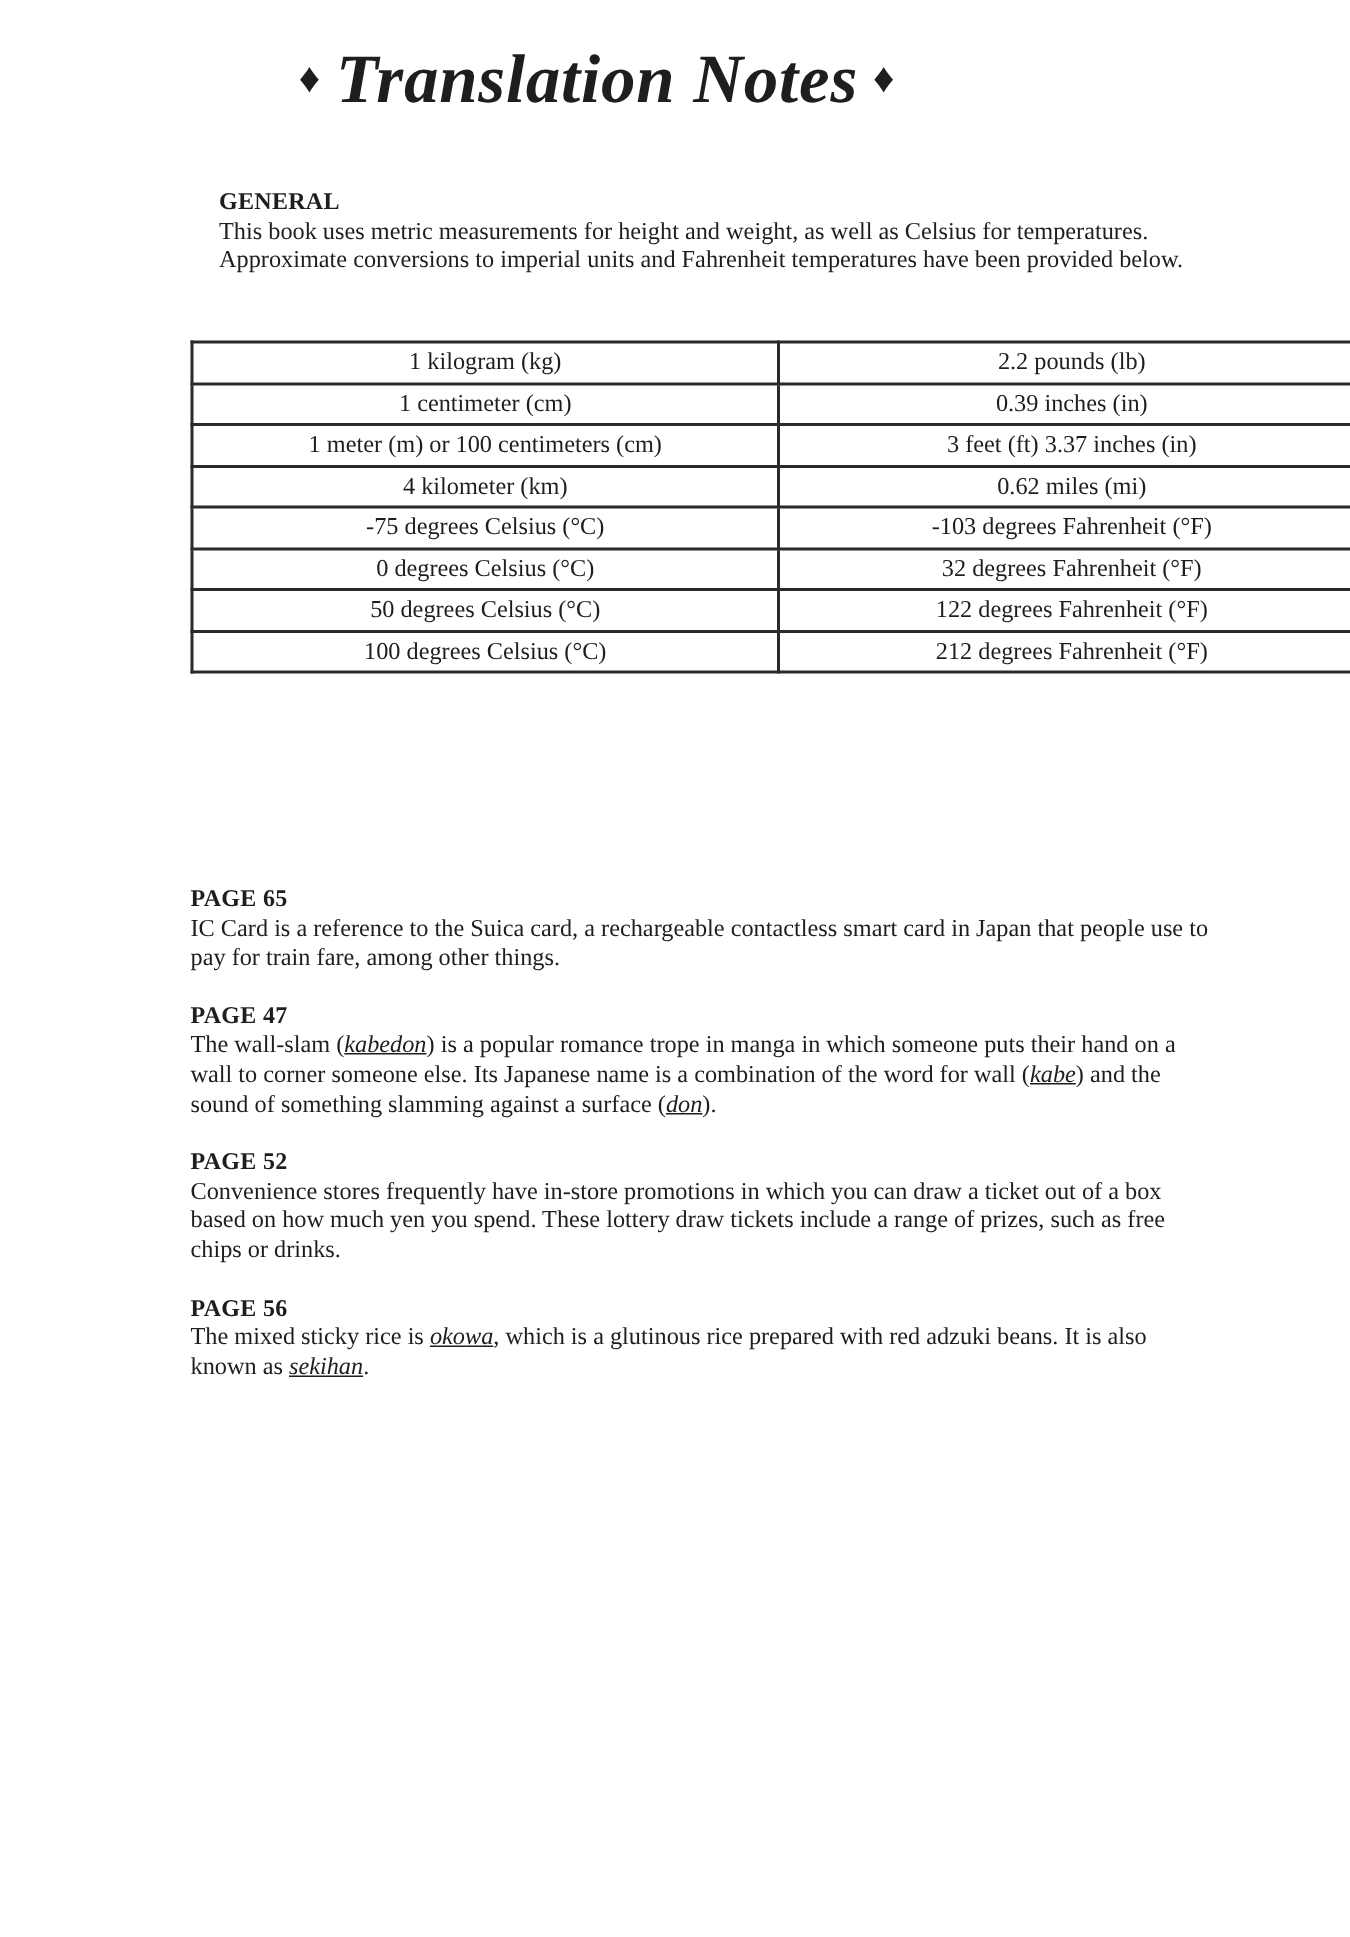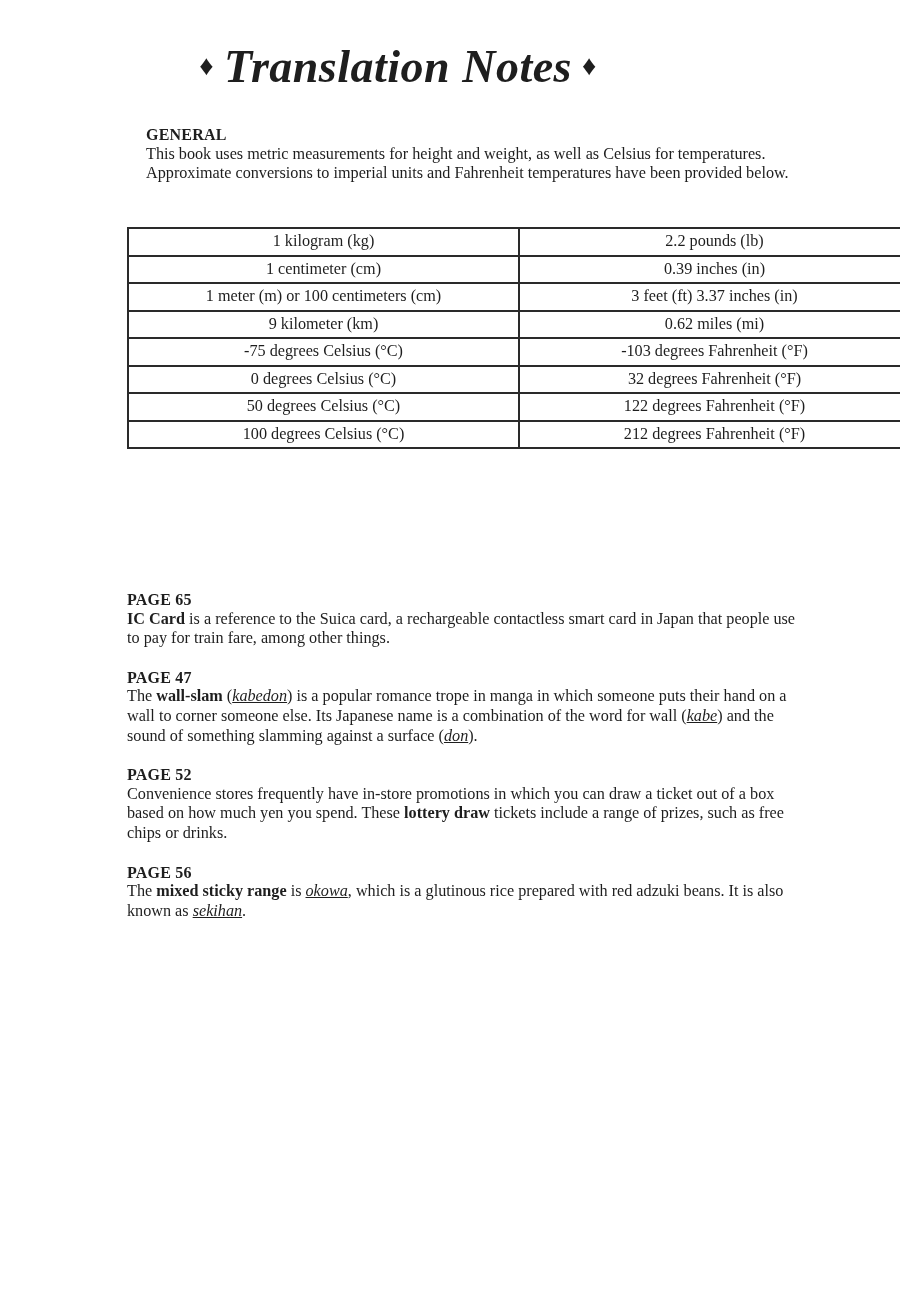--- a/index.html
+++ b/index.html
@@ -6,21 +6,21 @@
   body {
     width: 900px; height: 1291px; position: relative; overflow: hidden;
     font-family: "Liberation Serif", "DejaVu Serif", serif;
     color: #1e1e1e;
   }
   .title {
     position: absolute; top: 28px; left: 0; width: 796px;
     text-align: center;
     font-size: 46px; font-style: italic; font-weight: bold;
     letter-spacing: 0.5px;
-    line-height: 76px;
+    line-height: 50px;
   }
   .title .diamond { font-style: normal; font-size: 28px; vertical-align: 7px; margin: 0 10px; }
   .content {
     position: absolute; left: 127px; top: 125px; width: 680px;
     font-size: 16.2px; line-height: 19.6px; margin-left: 19px;
   }
   .heading { font-weight: bold; font-size: 16px; line-height: 19.6px; letter-spacing: 0.2px; }
   .para { margin: 0; }
   table.conv {
     position: absolute; left: 127px; top: 227px;
@@ -33,21 +33,21 @@
     text-align: center;
     height: 25.5px; padding: 0;
     width: 50%;
     line-height: 25px;
   }
   .notes {
     position: absolute; left: 127px; top: 590px; width: 680px;
     font-size: 16.2px; line-height: 19.6px;
   }
   .note { margin-bottom: 19px; }
-  b { font-weight: bold; }
+  b { font-weight: normal; }
   i { font-style: italic; text-decoration: underline; }
 </style>
 </head>
 <body>
 
 <div class="title">
   <span class="diamond">♦</span><span>Translation Notes</span><span class="diamond">♦</span>
 </div>
 
 <div class="content">
@@ -63,21 +63,21 @@
       </tr>
       <tr>
         <td>1 centimeter (cm)</td>
         <td>0.39 inches (in)</td>
       </tr>
       <tr>
         <td>1 meter (m) or 100 centimeters (cm)</td>
         <td>3 feet (ft) 3.37 inches (in)</td>
       </tr>
       <tr>
-        <td>9 kilometer (km)</td>
+        <td>4 kilometer (km)</td>
         <td>0.62 miles (mi)</td>
       </tr>
       <tr>
         <td>-75 degrees Celsius (°C)</td>
         <td>-103 degrees Fahrenheit (°F)</td>
       </tr>
       <tr>
         <td>0 degrees Celsius (°C)</td>
         <td>32 degrees Fahrenheit (°F)</td>
       </tr>
@@ -100,15 +100,15 @@
     <div class="note">
       <div class="heading">PAGE 47</div>
       <p class="para"><span>The </span><b>wall-slam</b><span> (</span><i>kabedon</i><span>) is a popular romance trope in manga in which someone puts their hand on a wall to corner someone else. Its Japanese name is a combination of the word for wall (</span><i>kabe</i><span>) and the sound of something slamming against a surface (</span><i>don</i><span>).</span></p>
     </div>
     <div class="note">
       <div class="heading">PAGE 52</div>
       <p class="para"><span>Convenience stores frequently have in-store promotions in which you can draw a ticket out of a box based on how much yen you spend. These </span><b>lottery draw</b><span> tickets include a range of prizes, such as free chips or drinks.</span></p>
     </div>
     <div class="note">
       <div class="heading">PAGE 56</div>
-      <p class="para"><span>The </span><b>mixed sticky range</b><span> is </span><i>okowa</i><span>, which is a glutinous rice prepared with red adzuki beans. It is also known as </span><i>sekihan</i><span>.</span></p>
+      <p class="para"><span>The </span><b>mixed sticky rice</b><span> is </span><i>okowa</i><span>, which is a glutinous rice prepared with red adzuki beans. It is also known as </span><i>sekihan</i><span>.</span></p>
     </div>
   </div>
 
 </body></html>

